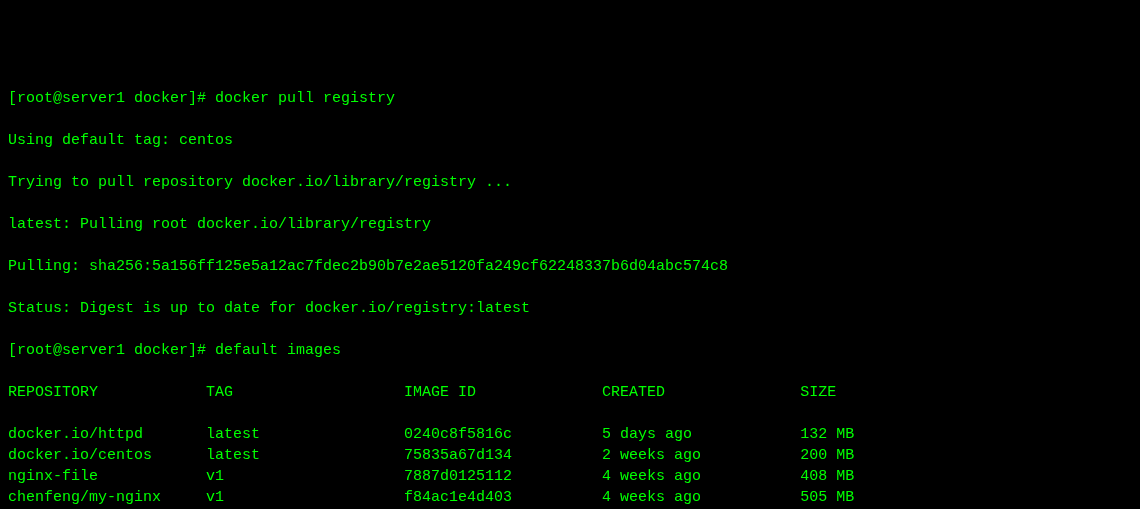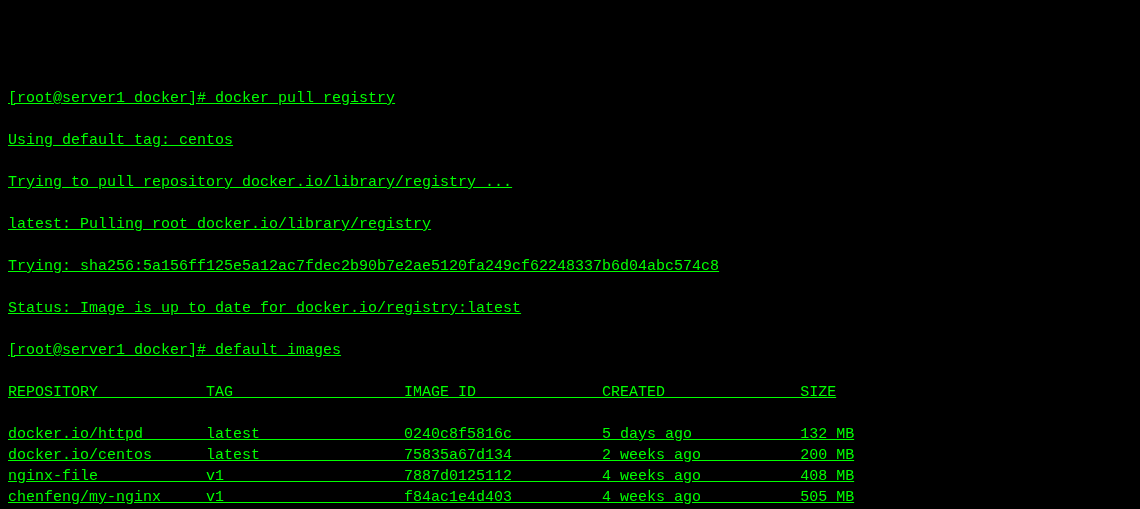--- a/index.html
+++ b/index.html
@@ -12,34 +12,33 @@
       color: #00ff00;
       font-family: "Courier New", Courier, monospace;
       font-size: 15px;
       line-height: 1.4;
       padding: 4px 8px;
       white-space: pre;
       overflow-x: auto;
     }
     .terminal-line {
       display: block;
-      text-decoration: underline;
     }
   </style>
 </head>
 <body>
 
 
 
 <div class="terminal-line"><span>[root@server1 docker]# </span><span>docker pull registry</span></div>
 <div class="terminal-line">Using default tag: centos</div>
 <div class="terminal-line">Trying to pull repository docker.io/library/registry ...</div>
 <div class="terminal-line">latest: Pulling root docker.io/library/registry</div>
-<div class="terminal-line">Trying: sha256:5a156ff125e5a12ac7fdec2b90b7e2ae5120fa249cf62248337b6d04abc574c8</div>
-<div class="terminal-line">Status: Image is up to date for docker.io/registry:latest</div>
+<div class="terminal-line">Pulling: sha256:5a156ff125e5a12ac7fdec2b90b7e2ae5120fa249cf62248337b6d04abc574c8</div>
+<div class="terminal-line">Status: Digest is up to date for docker.io/registry:latest</div>
 <div class="terminal-line"><span>[root@server1 docker]# </span><span>default images</span></div>
 <div class="terminal-line" id="images-header">REPOSITORY            TAG                   IMAGE ID              CREATED               SIZE</div>
 <div id="images-body"><div class="terminal-line">docker.io/httpd       latest                0240c8f5816c          5 days ago            132 MB</div><div class="terminal-line">docker.io/centos      latest                75835a67d134          2 weeks ago           200 MB</div><div class="terminal-line">nginx-file            v1                    7887d0125112          4 weeks ago           408 MB</div><div class="terminal-line">chenfeng/my-nginx     v1                    f84ac1e4d403          4 weeks ago           505 MB</div><div class="terminal-line">docker.io/registry    latest                2e2f252f3c88          6 weeks ago           33.3 MB</div></div>
 
 
 
 
 
 
 

